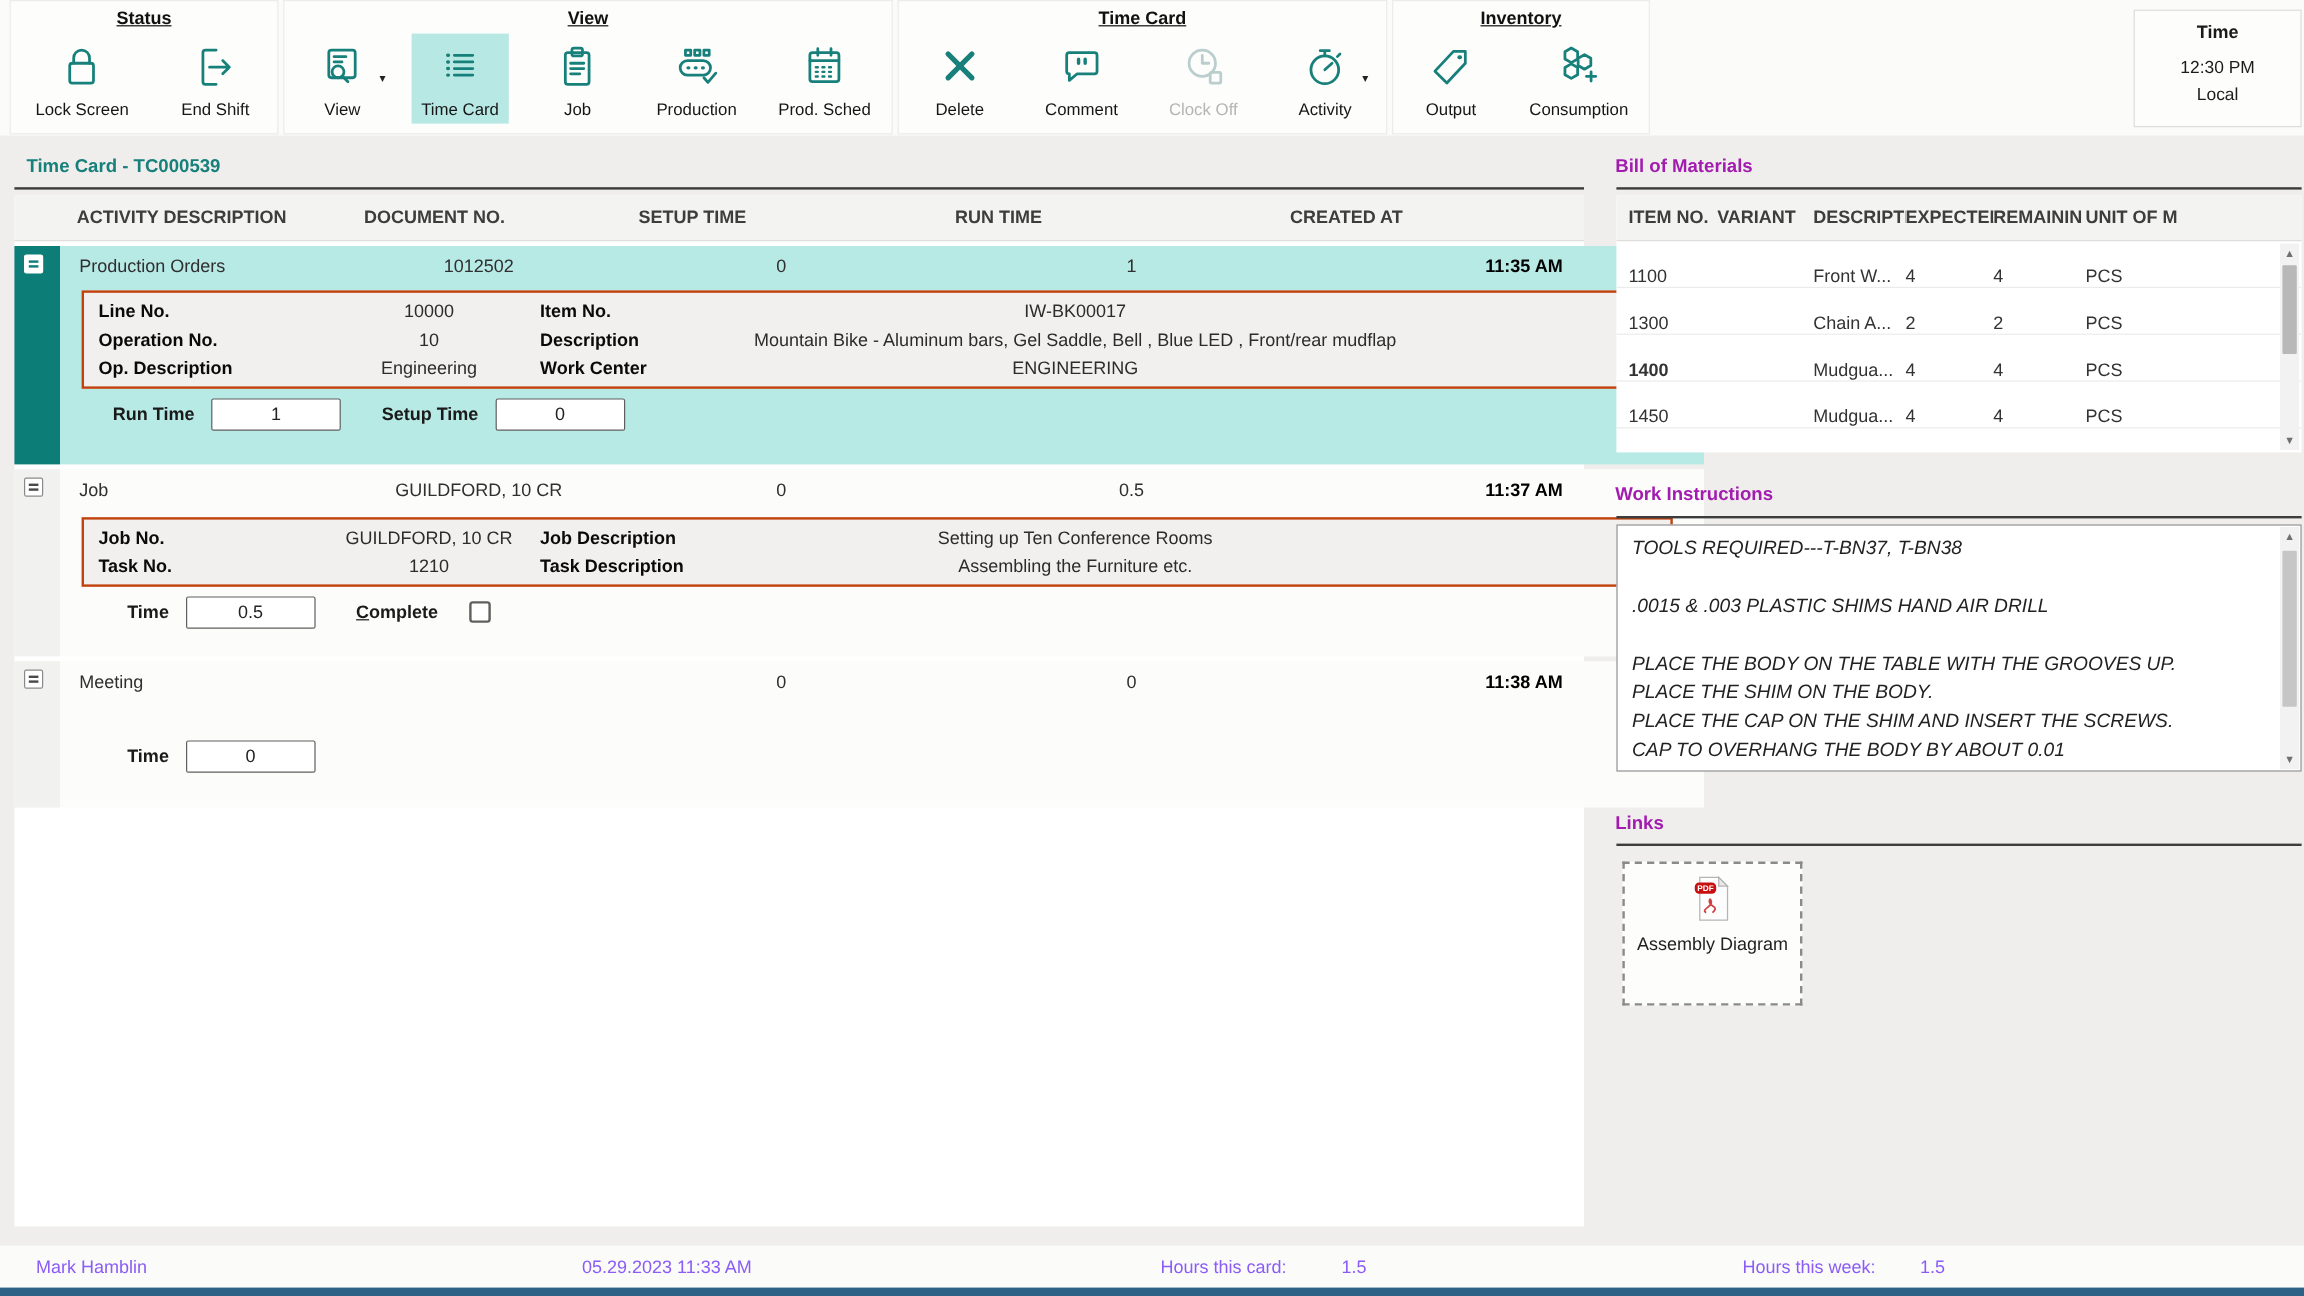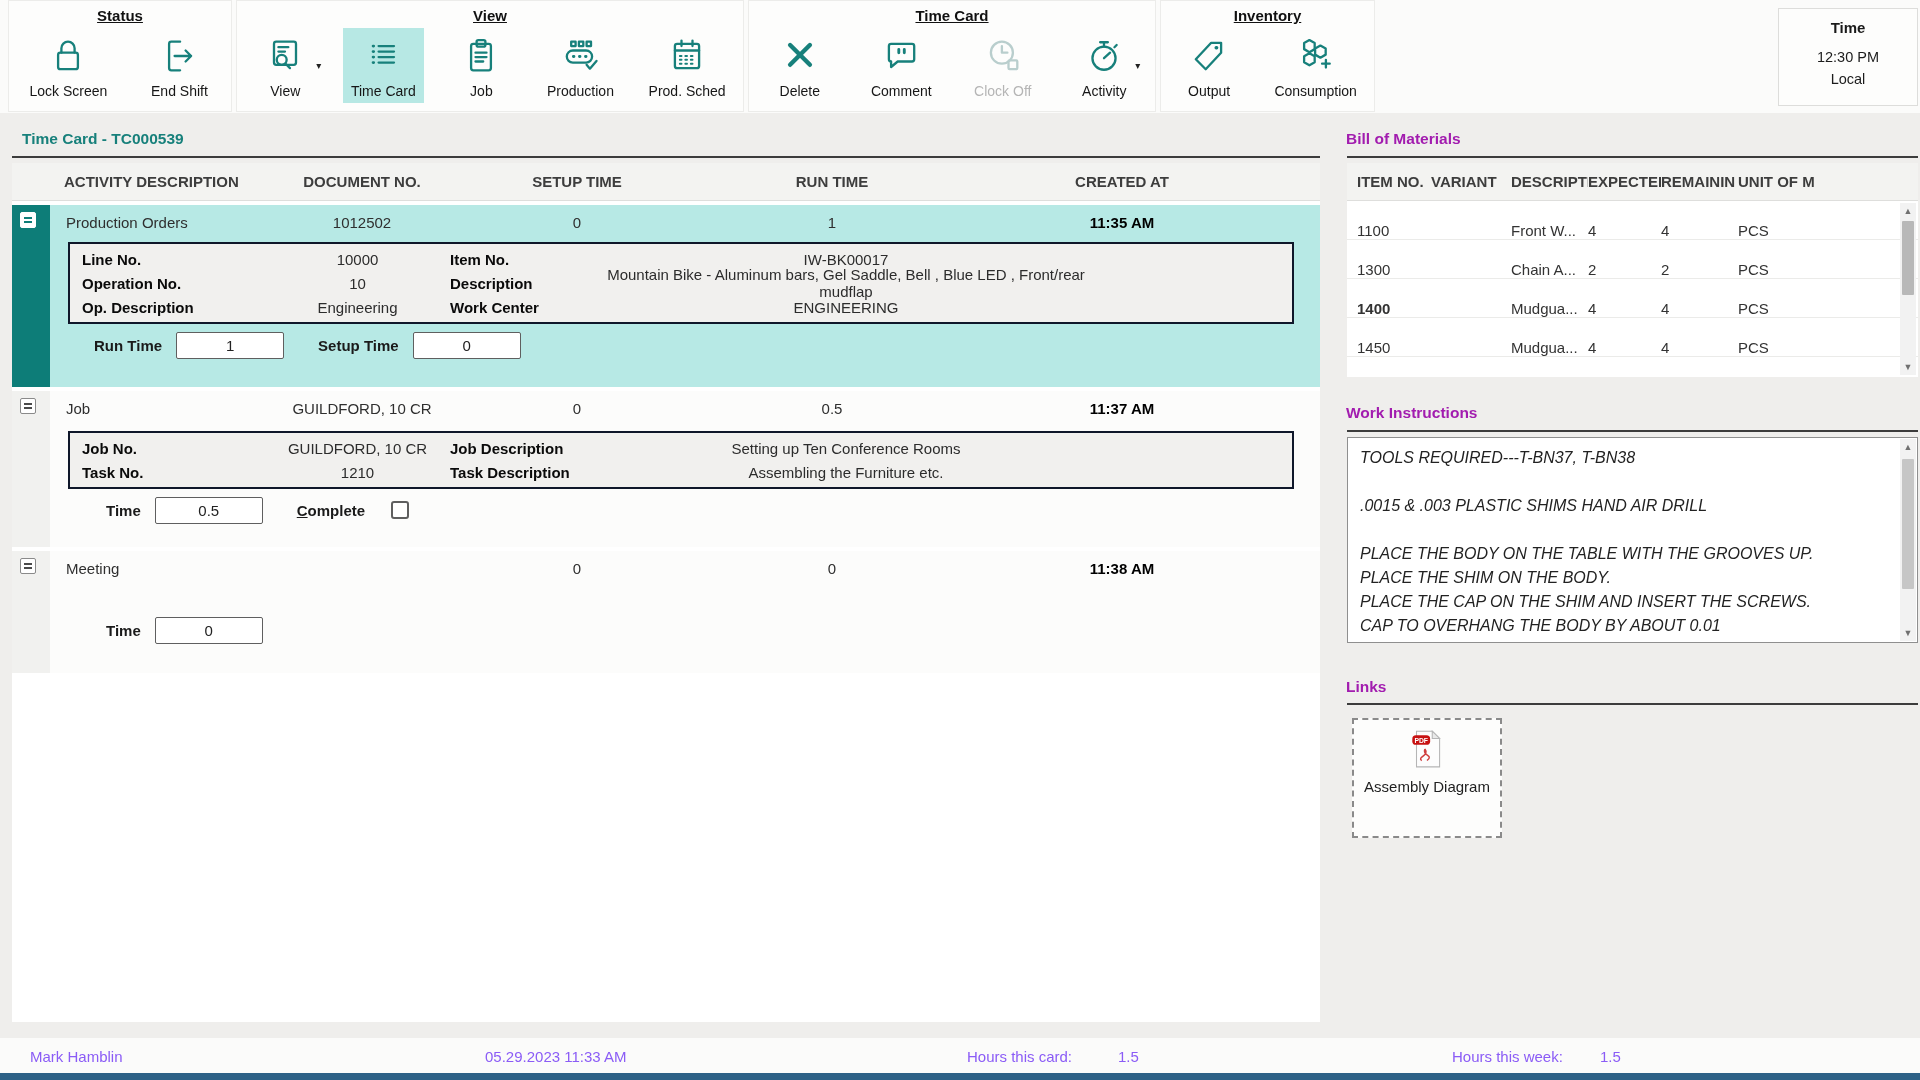--- a/index.html
+++ b/index.html
@@ -43,25 +43,25 @@
   .row-gutter { flex:0 0 38px; background:#f1f1ef; position:relative; }
   .tc-row.selected .row-gutter { background:#0d7d78; }
   .row-body { flex:1; background:#fcfcfb; }
   .tc-row.selected .row-body { background:#b7e9e5; }
   .collapse { position:absolute; top:7px; left:8px; width:16px; height:16px; background:#ffffff;
     border:1px solid #8a8a8a; border-radius:2px; display:flex; align-items:center; justify-content:center; cursor:pointer; }
   .tc-row.selected .collapse { border-color:#ffffff; }
   .collapse i { display:block; width:8px; height:6px; border-top:2px solid #4a4a4a; border-bottom:2px solid #4a4a4a; }
   .tc-row.selected .collapse i { border-color:#0d7d78; }
 
-  .row-line { display:flex; height:34px; align-items:center; font-size:15px; color:#2f2f2f; }
+  .row-line { display:flex; height:34px; align-items:center; font-size:15px; color:#2f2f2f;gap:37px; }
   .row-line .col-act { padding-left:16px; }
   .created { font-weight:bold; color:#000; }
 
-  .detail-box { margin:3px 26px 0 18px; background:#f1f0ee; border:2px solid #0f172a; padding:3px 0; }
+  .detail-box { margin:3px 26px 0 18px; background:#f1f0ee; border:2px solid #c2410c; padding:3px 0; }
   .d-row { display:flex; height:24px; align-items:center; font-size:15px; }
   .d-label1 { flex:0 0 195px; padding-left:12px; font-weight:bold; color:#0a0a0a; }
   .d-val1 { flex:0 0 185px; text-align:center; color:#2c2c2c; }
   .d-label2 { flex:0 0 150px; font-weight:bold; color:#0a0a0a; }
   .d-val2 { flex:1; text-align:center; padding-right:200px; color:#2c2c2c; }
 
   .input-line { display:flex; align-items:center; height:42px; padding-left:44px; font-size:15px; }
   .in-label { font-weight:bold; margin-right:14px; }
   .num-input { width:108px; height:27px; border:1px solid #5f5f5f; border-radius:2px; background:#fff;
     text-align:center; font-size:15px; font-family:"Liberation Sans",sans-serif; color:#222; }

